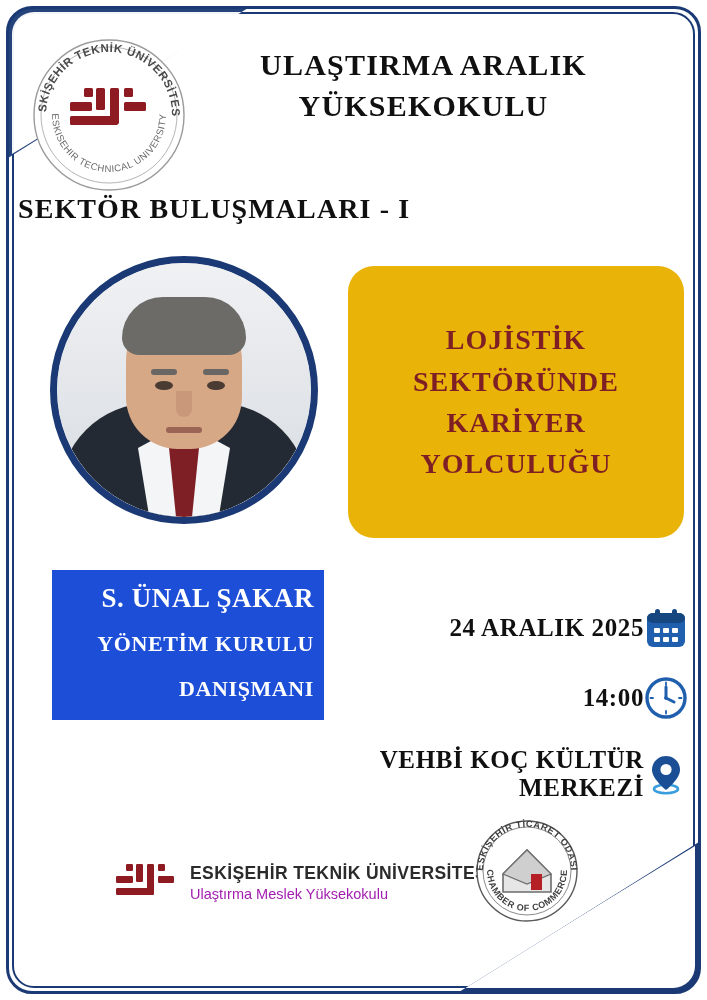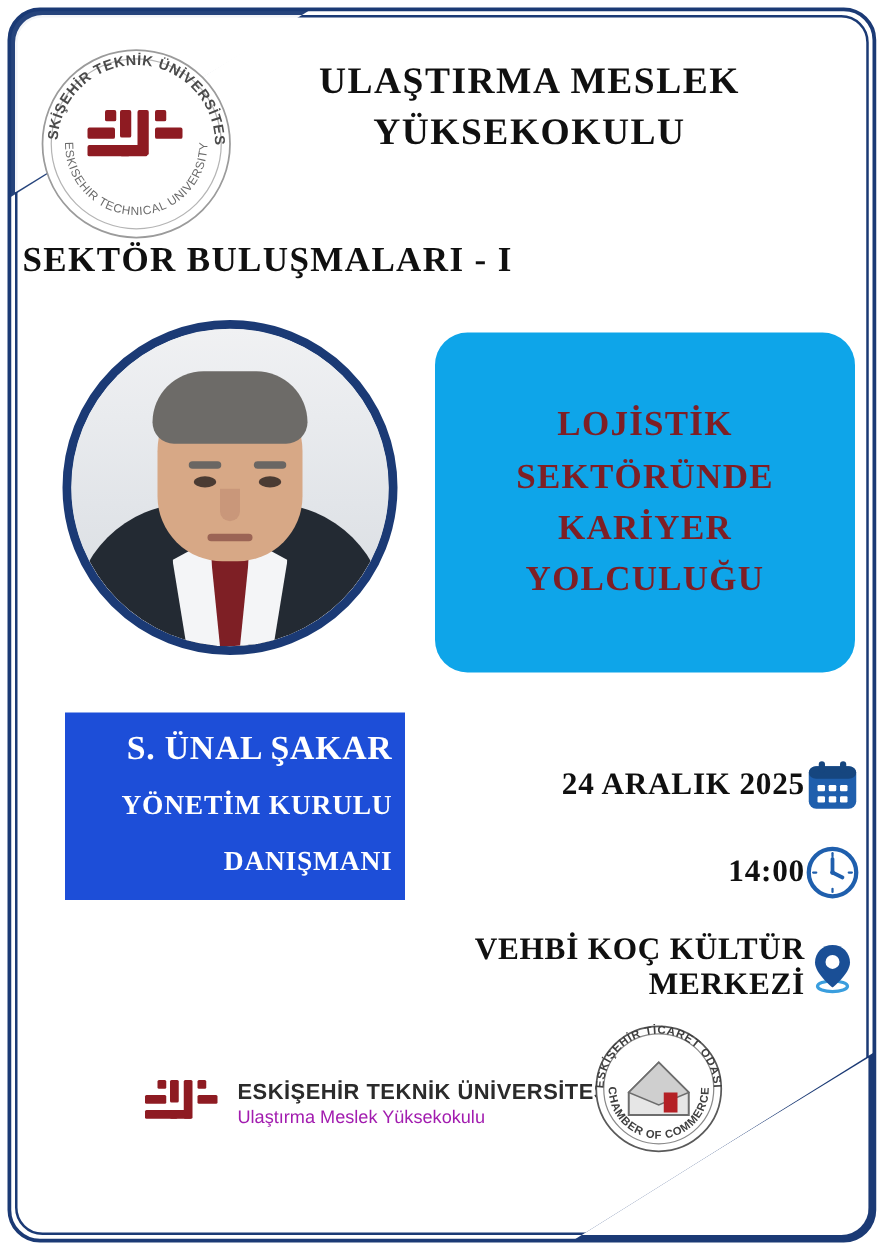--- a/index.html
+++ b/index.html
@@ -188,21 +188,21 @@
   .mouth {
     position: absolute; left: 50%; top: 164px; transform: translateX(-50%);
     width: 36px; height: 6px; background: #9b6455; border-radius: 4px;
   }
 
   
   .topic-box {
     position: absolute;
     left: 330px; top: 248px;
     width: 336px; height: 272px;
-    background: #0ea5e9;
+    background: #eab308;
     border-radius: 26px;
     display: flex;
     align-items: center;
     justify-content: center;
     flex-direction: column;
   }
   .topic-line {
     font-family: "Liberation Serif", serif;
     font-weight: bold;
     font-size: 28px;
@@ -324,21 +324,21 @@
           <rect x="44" y="12" width="9" height="36" rx="1.5" fill="#8e1b22"></rect>
           <rect x="30" y="40" width="22" height="9" rx="1.5" fill="#8e1b22"></rect>
           <rect x="58" y="26" width="22" height="9" rx="1.5" fill="#8e1b22"></rect>
           <rect x="58" y="12" width="9" height="9" rx="1.5" fill="#8e1b22"></rect>
           <rect x="18" y="12" width="9" height="9" rx="1.5" fill="#8e1b22"></rect>
         </g>
       </svg>
     </div>
 
     <div class="title-block">
-      <div class="title-main">ULAŞTIRMA MESLEK</div>
+      <div class="title-main">ULAŞTIRMA ARALIK</div>
       <div class="title-main">YÜKSEKOKULU</div>
     </div>
     <div class="title-sub">SEKTÖR BULUŞMALARI - I</div>
 
     <div class="photo-wrap">
       <div class="photo-inner">
         <div class="bg-grad"></div>
         <div class="suit"></div>
         <div class="shirt"></div>
         <div class="tie-knot"></div>

